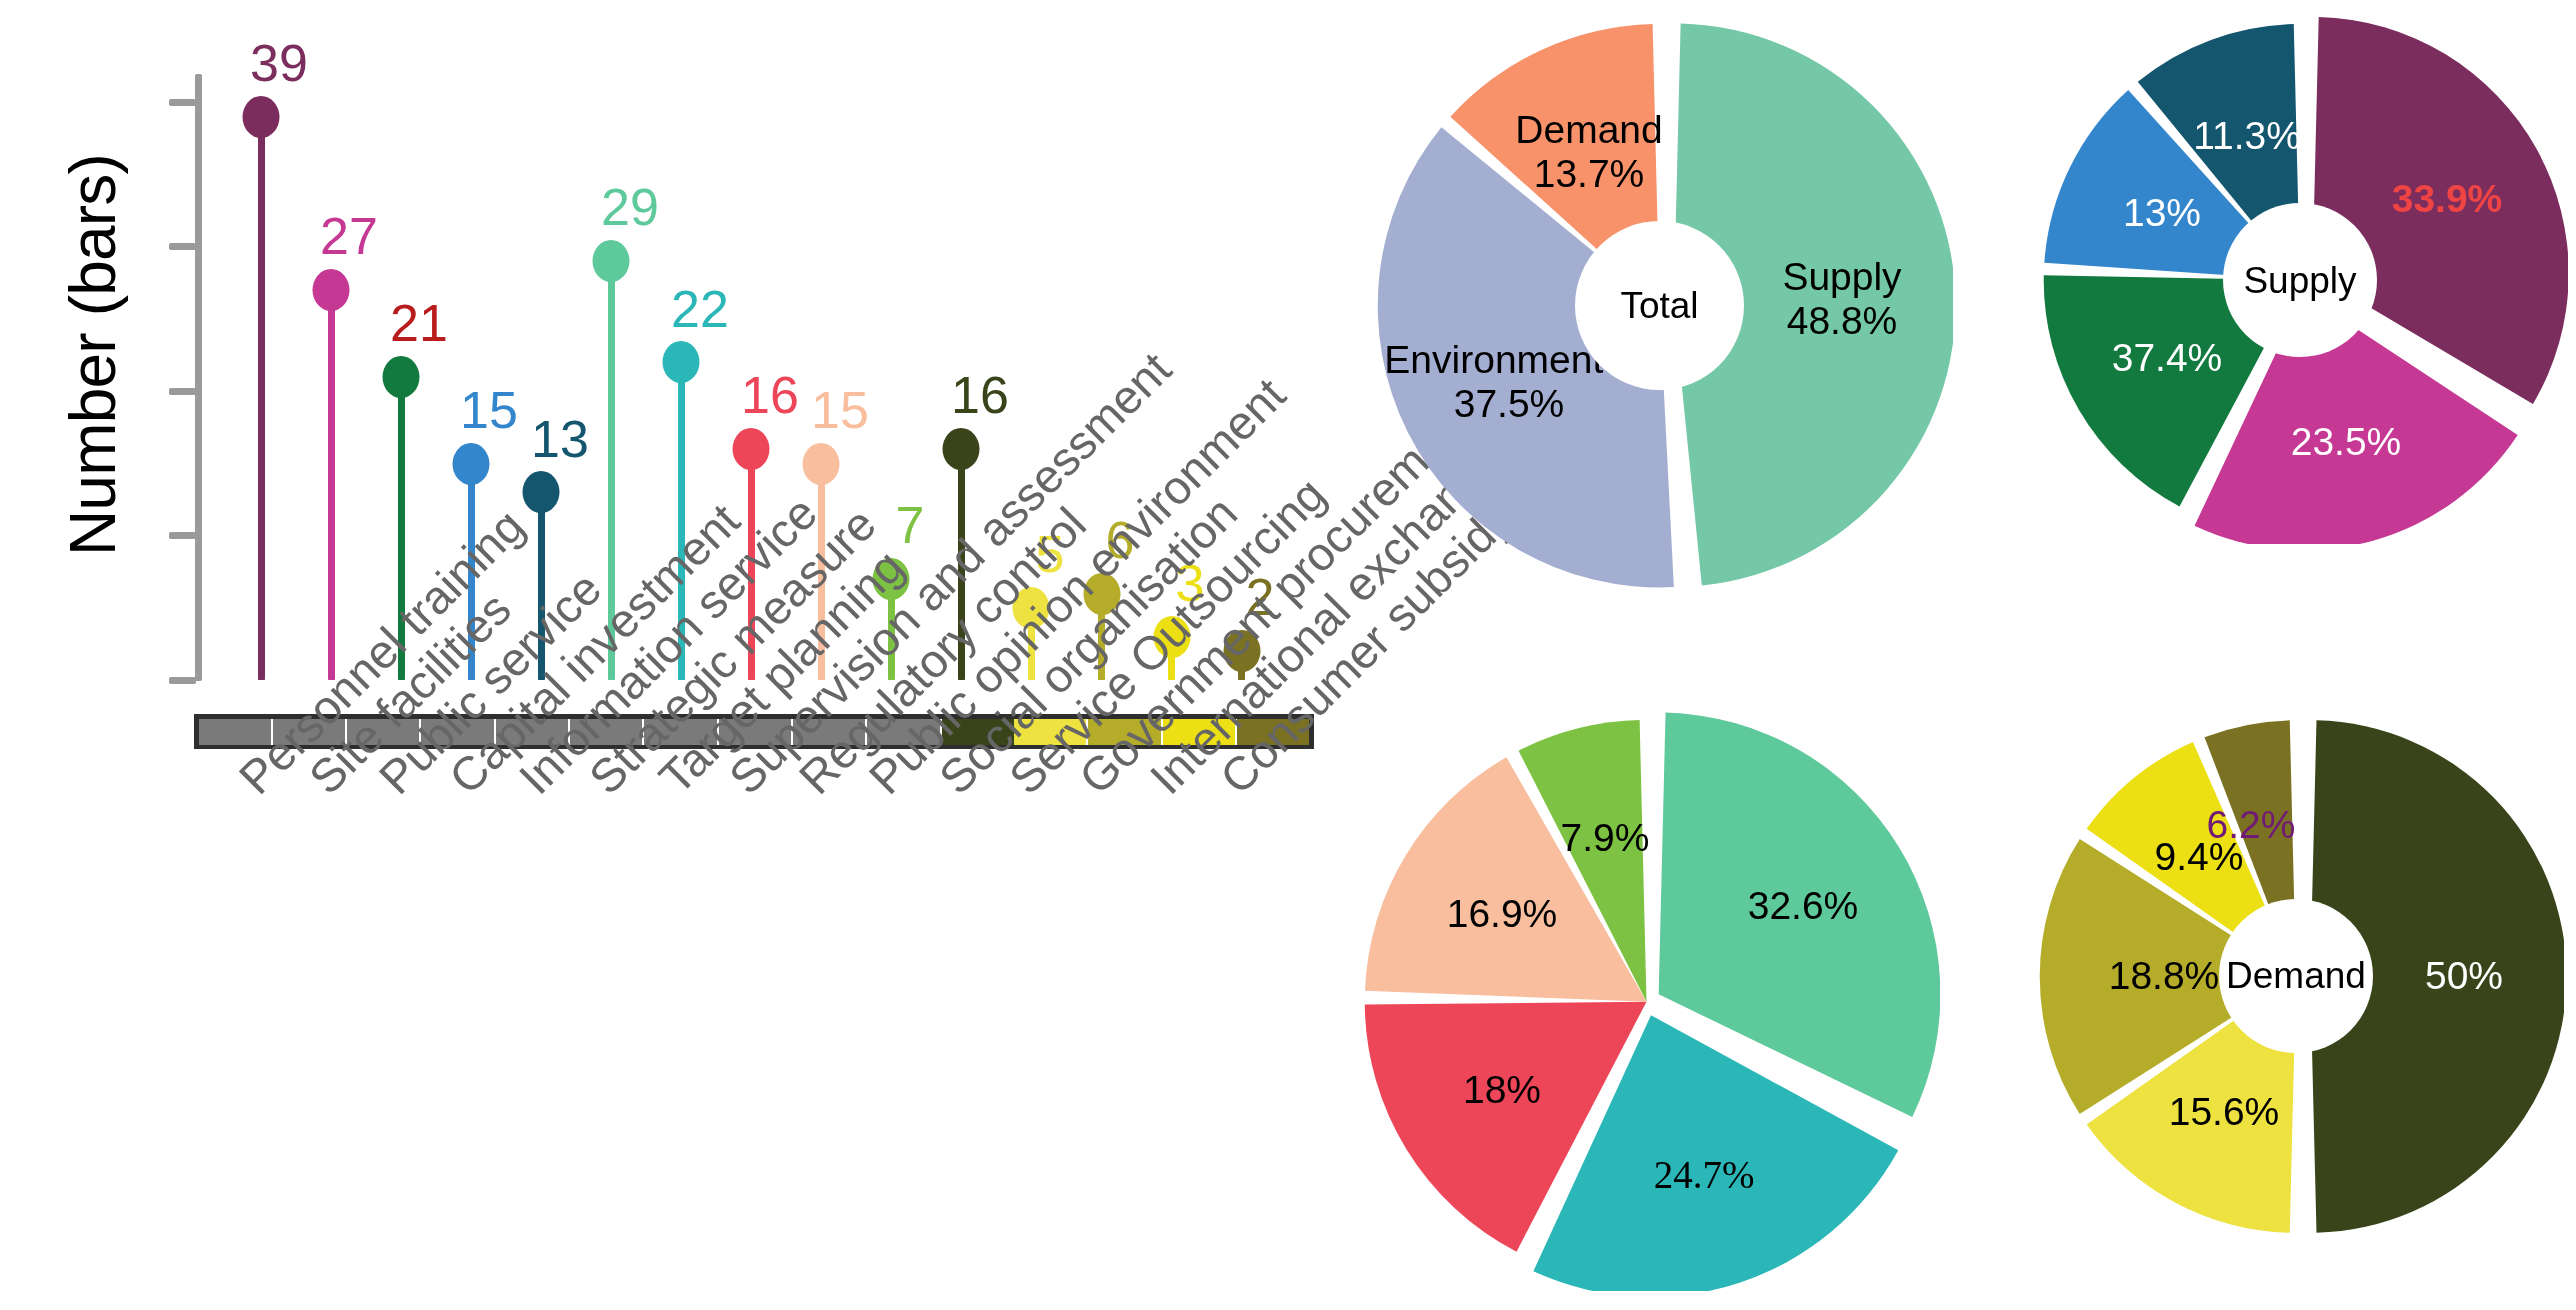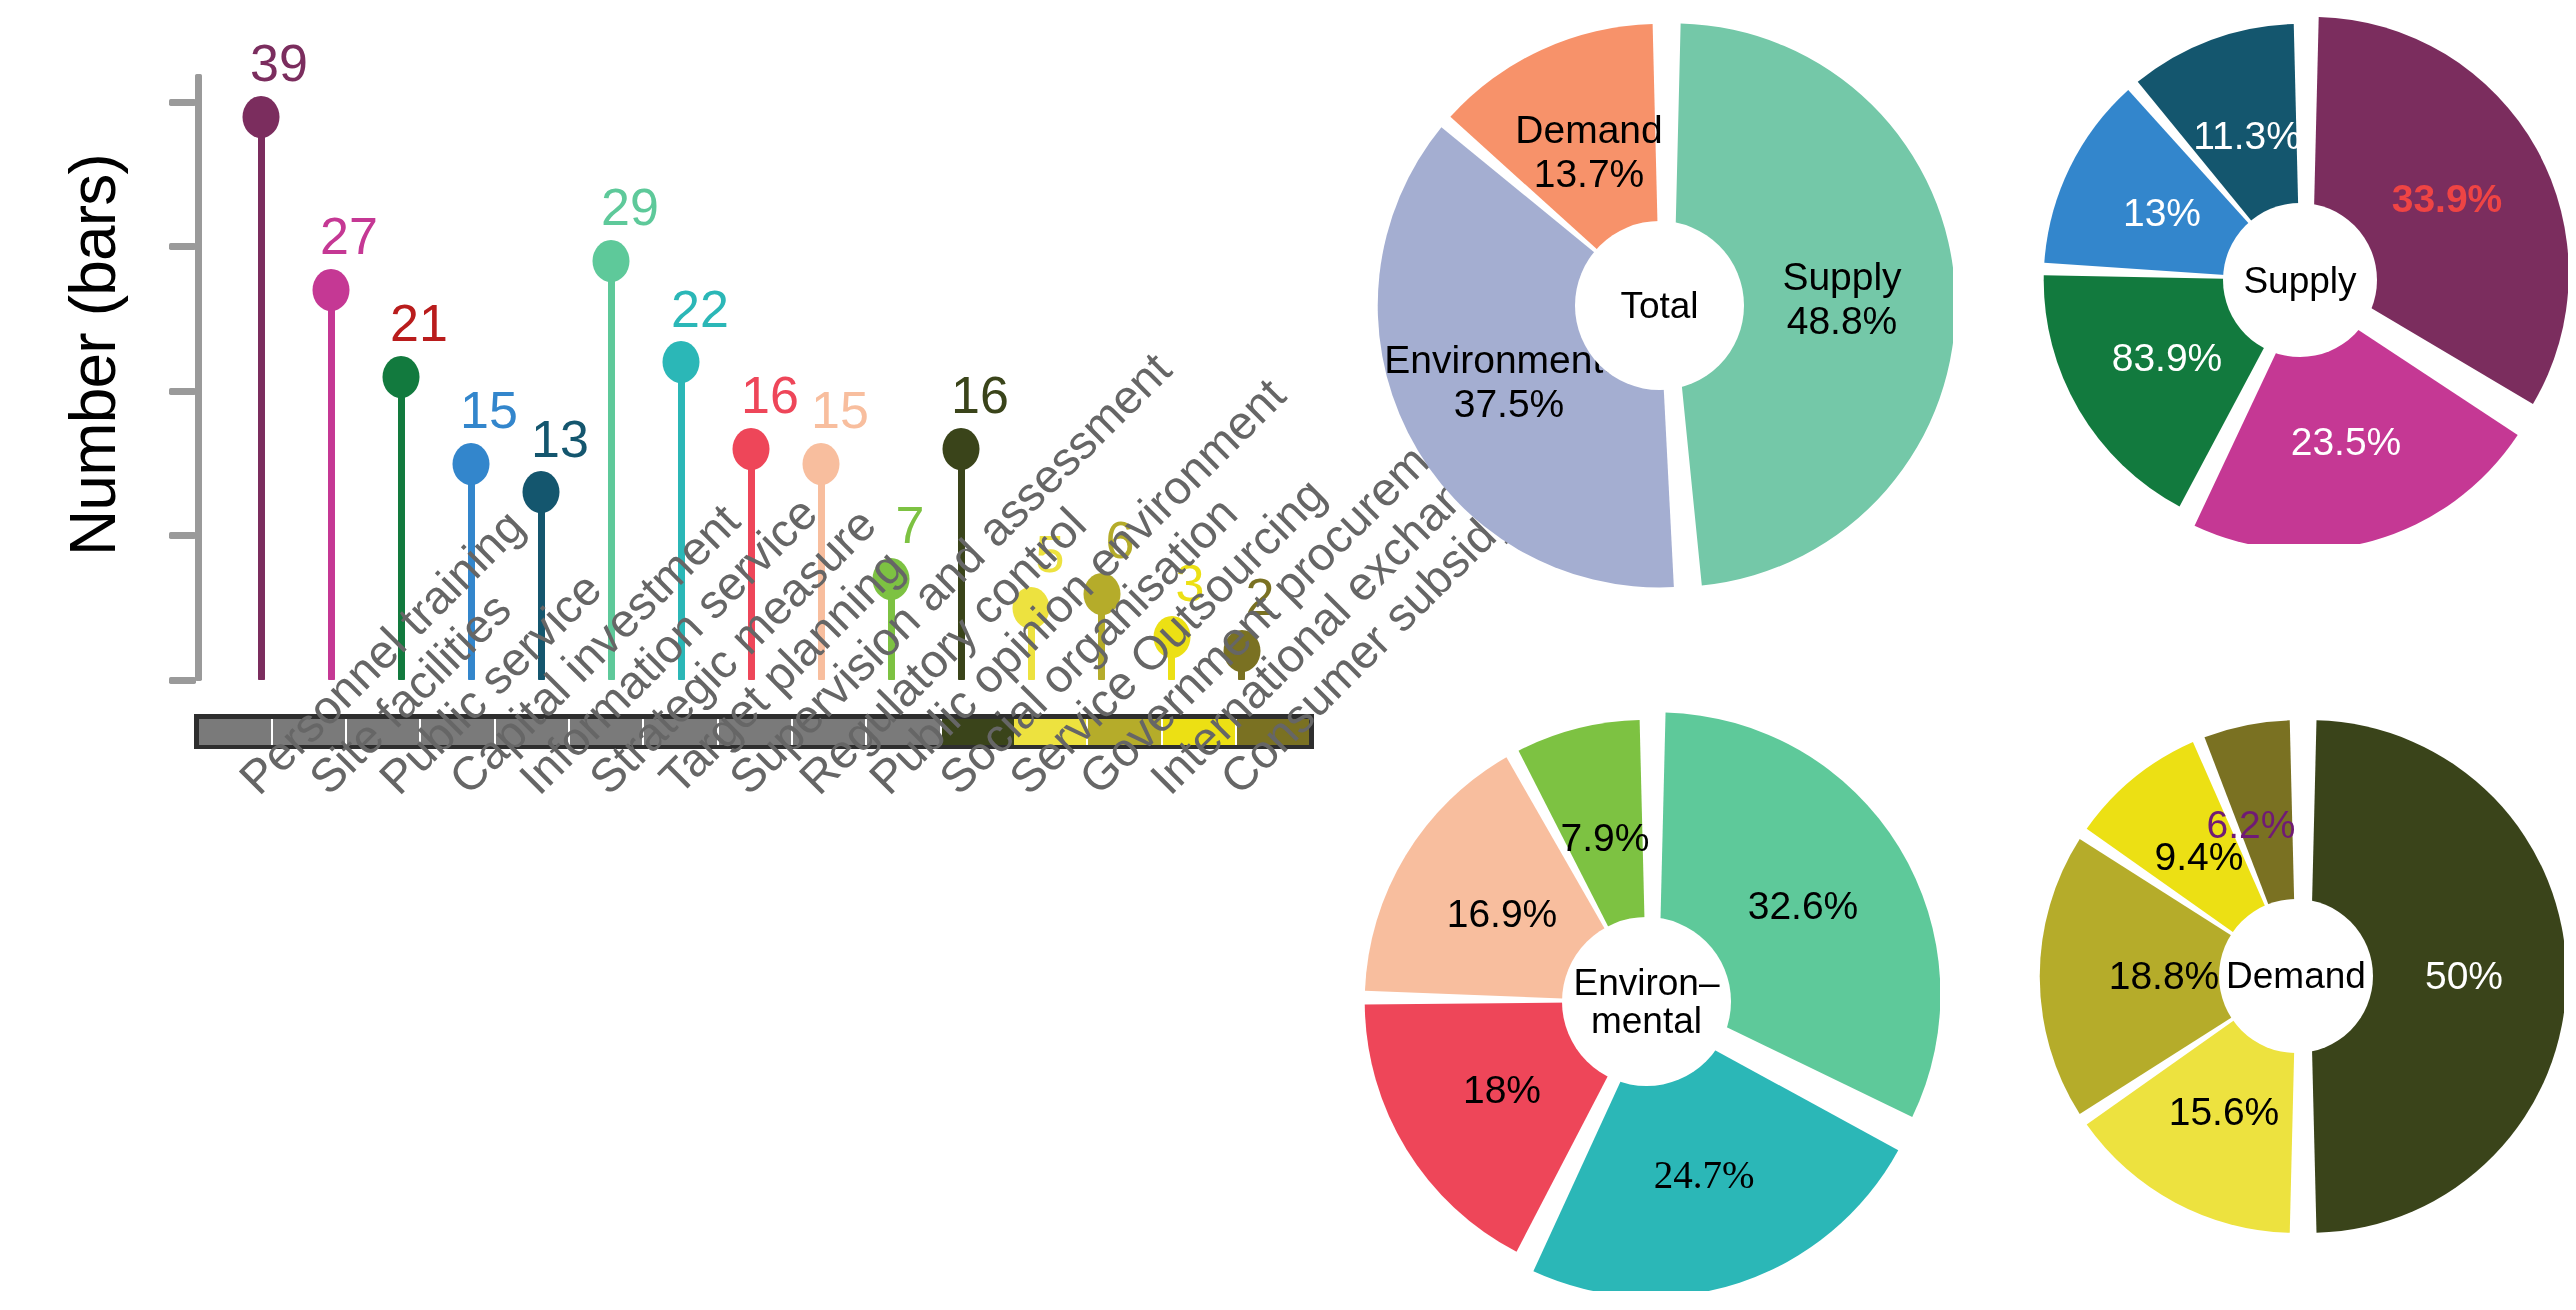--- a/index.html
+++ b/index.html
@@ -205,21 +205,21 @@
         <path d="M 320 325 L 14.71589427104658 304.08075552814563 A 306 306 0 0 1 114.92872061442299 97.88379544567363 Z" fill="#3386CC"></path>
         <path d="M 320 325 L 126.26812186655795 88.137256211769 A 306 306 0 0 1 312.523753485288 19.09134412695795 Z" fill="#14566E"></path>
       </svg>
       <div class="slice-label" style="left: 415px; top: 191px; color: #ef4444; font-weight: bold;">
         <span class="pc">33.9%</span>
       </div>
       <div class="slice-label" style="left: 314px; top: 434px; color: rgb(255, 255, 255);">
         <span class="pc">23.5%</span>
       </div>
       <div class="slice-label" style="left: 135px; top: 350px; color: rgb(255, 255, 255);">
-        <span class="pc">83.9%</span>
+        <span class="pc">37.4%</span>
       </div>
       <div class="slice-label" style="left: 130px; top: 205px; color: rgb(255, 255, 255);">
         <span class="pc">13%</span>
       </div>
       <div class="slice-label" style="left: 215px; top: 128px; color: rgb(255, 255, 255);">
         <span class="pc">11.3%</span>
       </div>
       <div class="donut-hub" style="width: 154px; height: 154px; left: 191px; top: 195px;">Supply</div>
     </div>
 
@@ -239,24 +239,20 @@
       </div>
       <div class="slice-label" style="left: 149px; top: 386px; color: rgb(0, 0, 0);">
         <span class="pc">18%</span>
       </div>
       <div class="slice-label" style="left: 149px; top: 210px; color: rgb(0, 0, 0);">
         <span class="pc">16.9%</span>
       </div>
       <div class="slice-label" style="left: 252px; top: 134px; color: rgb(0, 0, 0);">
         <span class="pc">7.9%</span>
       </div>
-      <div class="donut-hub" style="width: 169px; height: 169px; left: 209px; top: 213px;">
-        <div>Environ–</div>
-        <div>mental</div>
-      </div>
     </div>
 
   <div class="donut-wrap" style="left:2028px; top:704px; width:536px; height:587px;">
       <svg width="536" height="587" class="donut" viewBox="0 0 640 700">
         <path d="M 337 325 L 344.476246514712 19.09134412695795 A 306 306 0 0 1 344.476246514712 630.9086558730421 Z" fill="#3A441A"></path>
         <path d="M 320 325 L 312.5237534852881 630.9086558730421 A 306 306 0 0 1 70.07686429024616 501.56281102487003 Z" fill="#EDE23F"></path>
         <path d="M 320 325 L 61.750185516450415 489.14333163187655 A 306 306 0 0 1 61.75018551645047 160.85666836812325 Z" fill="#B5AC2A"></path>
         <path d="M 320 325 L 70.07686429024602 148.43718897513014 A 306 306 0 0 1 196.90618211681112 44.85019721773796 Z" fill="#ECE014"></path>
         <path d="M 320 325 L 210.7383926036818 39.171552939227524 A 306 306 0 0 1 312.5237534852885 19.09134412695795 Z" fill="#7A7122"></path>
       </svg>

